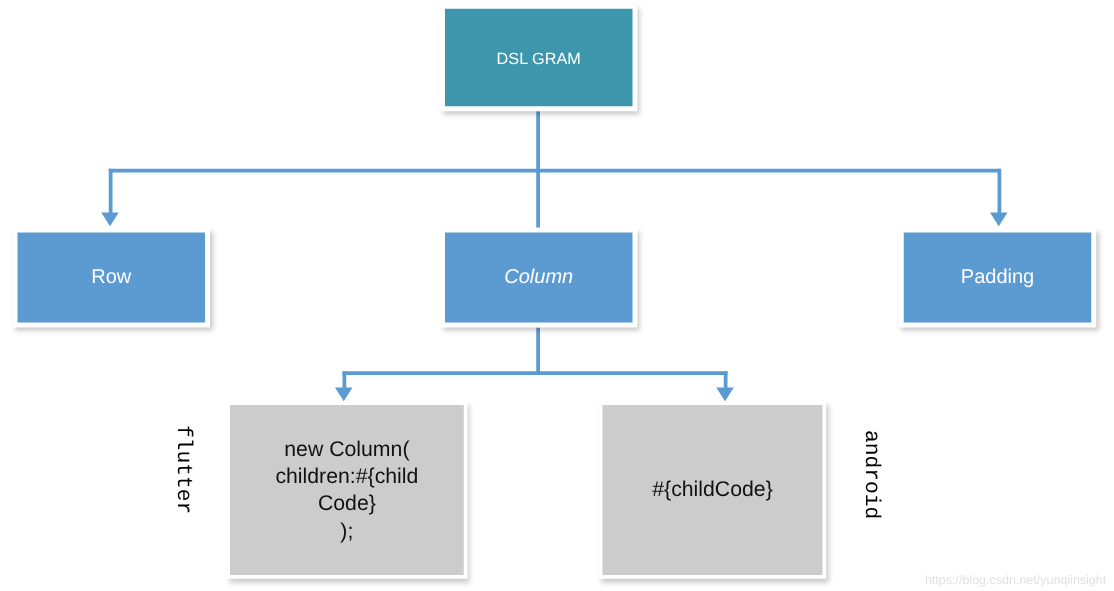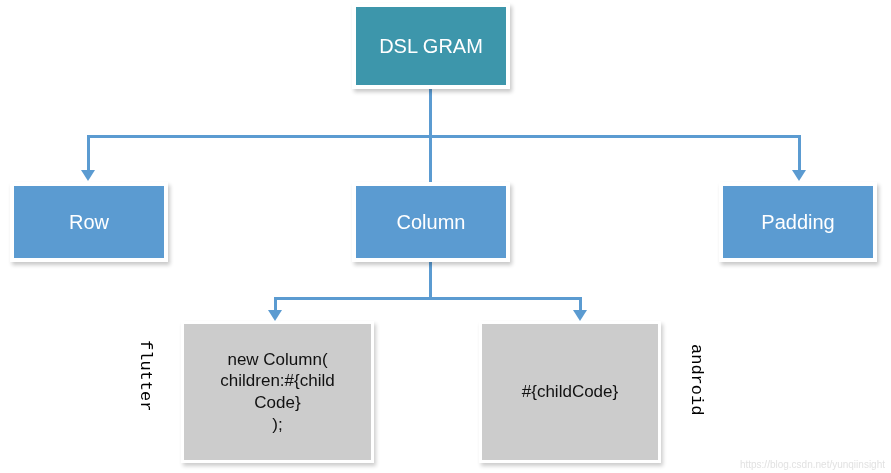--- a/index.html
+++ b/index.html
@@ -33,26 +33,26 @@
     height: 100%;
     display: flex;
     align-items: center;
     justify-content: center;
     text-align: center;
     box-sizing: border-box;
   }
   .node-root .fill {
     background: #3d96ab;
     color: #ffffff;
-    font-size: 20px;
+    font-size: 13px;
   }
   .node-blue .fill {
     background: #5b9bd1;
     color: #ffffff;
-    font-size: 20px;
+    font-size: 16px;
   }
   .node-gray {
     padding: 3px;
     box-shadow: 2px 3px 4px rgba(0,0,0,0.20);
   }
   .node-gray .fill {
     background: #cccccc;
     color: #111111;
     font-size: 17px;
     line-height: 1.28;
@@ -60,21 +60,21 @@
     justify-content: center;
   }
   .code-line {
     display: block;
     white-space: pre;
   }
 
   
   #node-root     { left: 352px; top: 3px;   width: 158px; height: 86px; }
   #node-row      { left: 10px;  top: 182px; width: 158px; height: 80px; }
-  #node-column   { left: 352px; top: 182px; width: 158px; height: 80px; }
+  #node-column   { left: 352px; top: 182px; width: 158px; height: 80px; font-style: italic; }
   #node-padding  { left: 719px; top: 182px; width: 158px; height: 80px; }
   #node-flutter-code { left: 181px; top: 321px; width: 193px; height: 142px; }
   #node-android-code { left: 479px; top: 321px; width: 182px; height: 142px; }
 
   
   .line {
     position: absolute;
     background: #5b9bd1;
   }
   .vline { width: 3px; }

